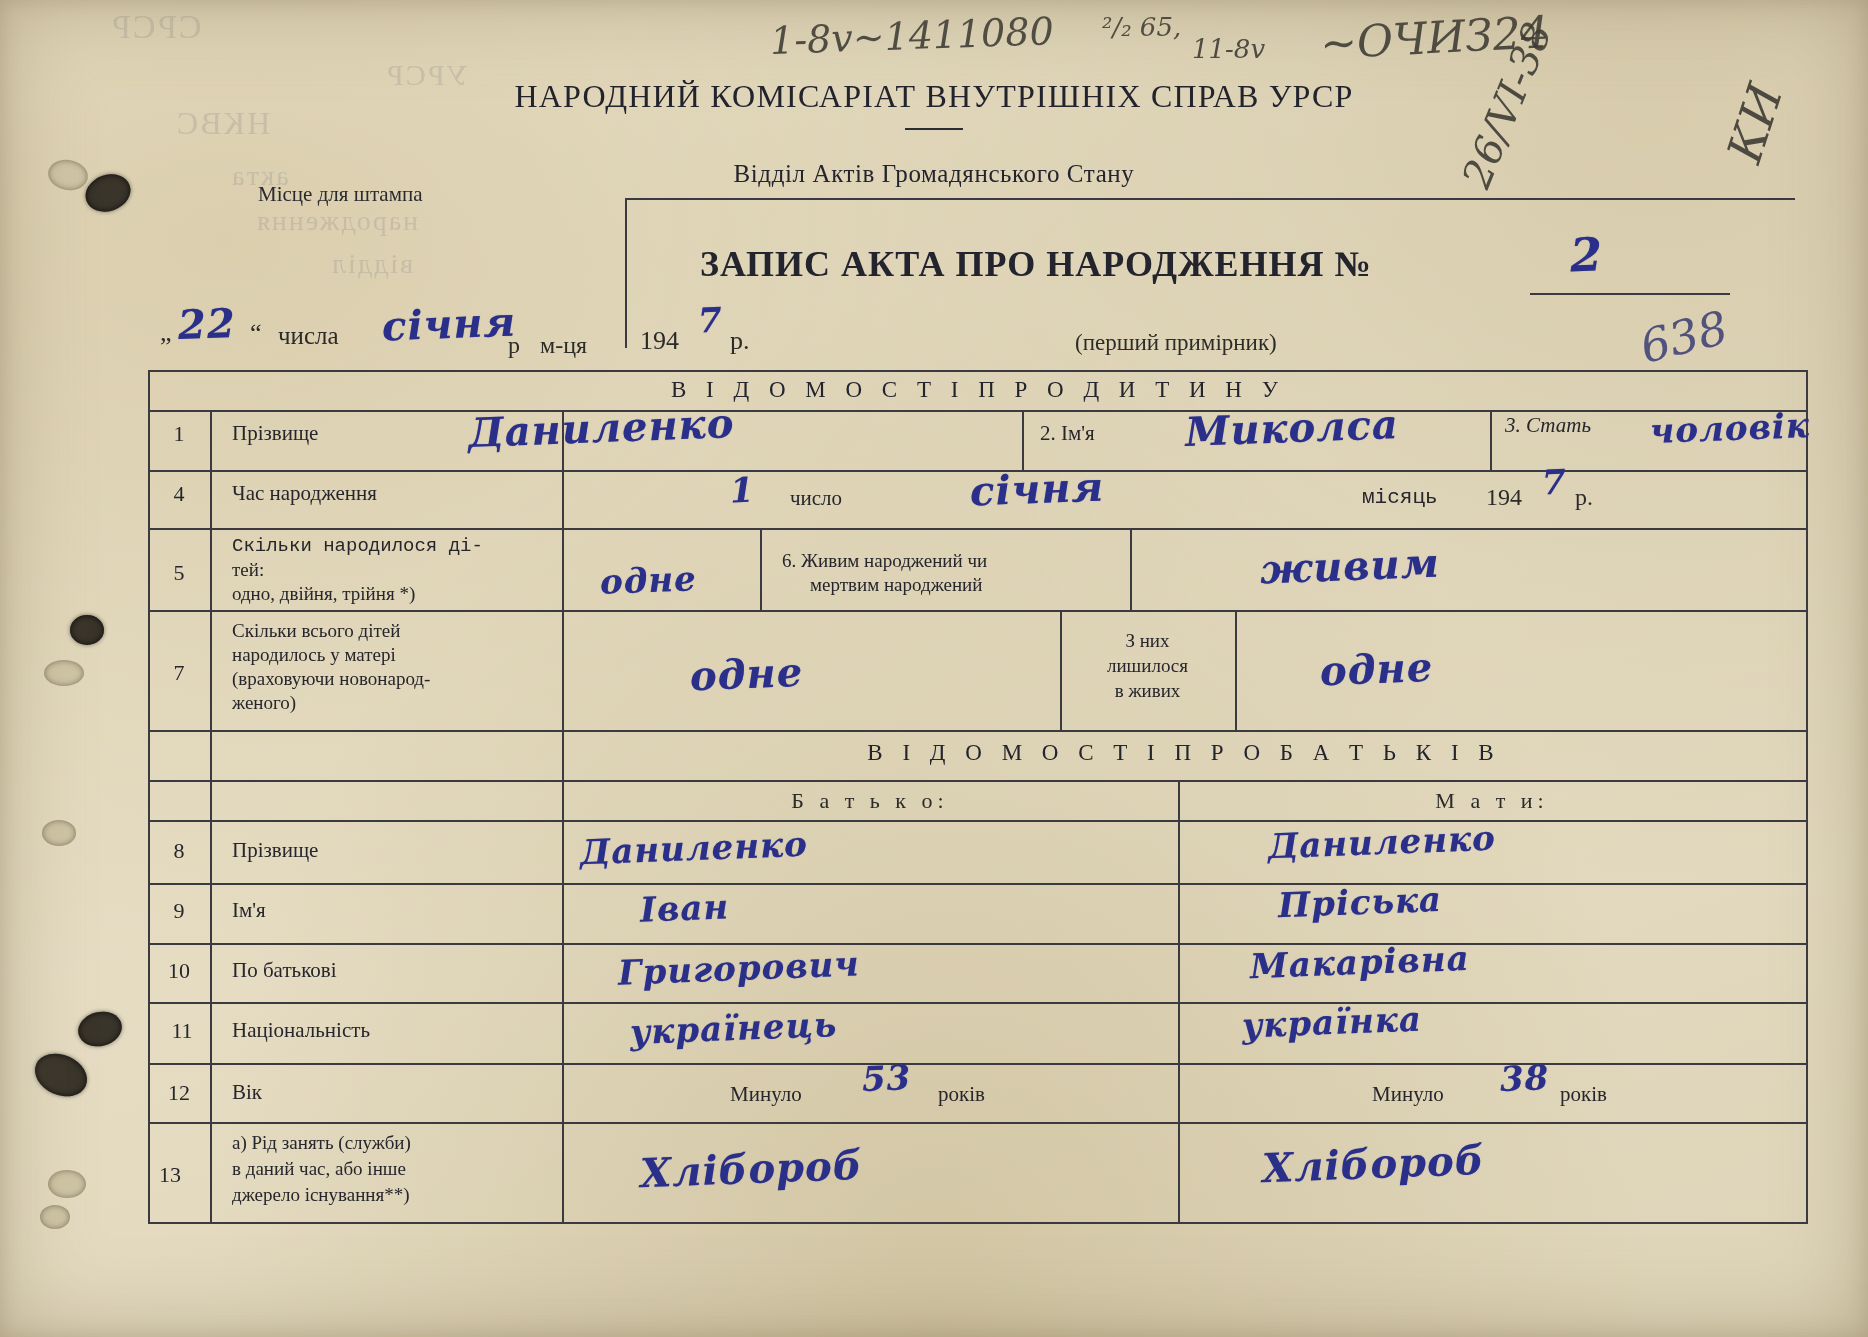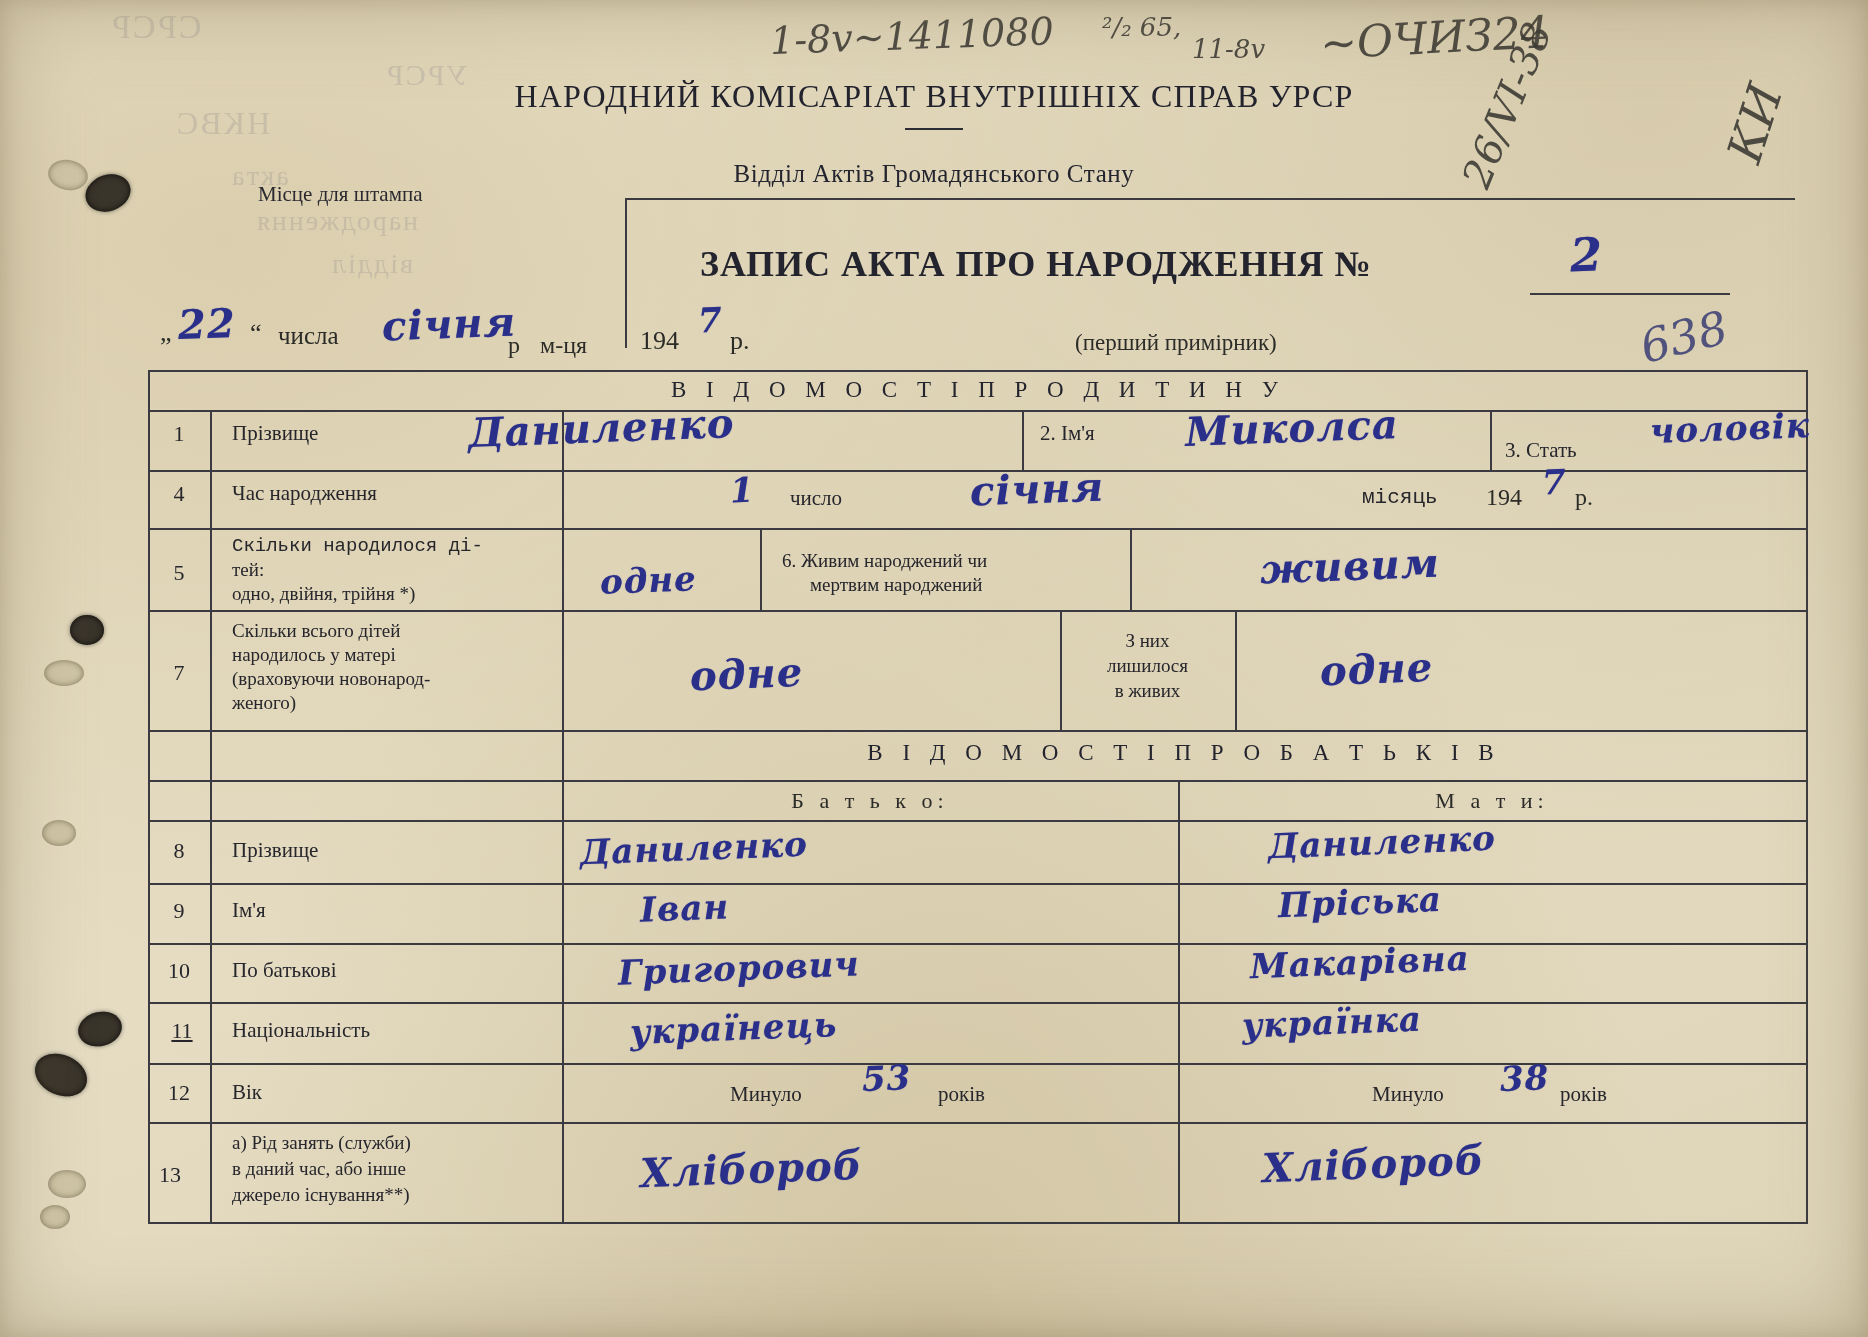--- a/index.html
+++ b/index.html
@@ -236,21 +236,21 @@
   <div class="v-div" style="top:610px; left:1235px; height:120px;"></div>
   <div class="v-div" style="top:780px; left:1178px; height:442px;"></div>
 
   <div class="abs spaced center" style="top:377px; left:148px; width:1660px;">В І Д О М О С Т І   П Р О   Д И Т И Н У</div>
 
   <div class="num" style="top:421px; left:148px; width:62px;">1</div>
   <div class="lbl" style="top:421px; left:232px;">Прізвище</div>
   <div class="abs hw lg" style="top:404px; left:468px;">Даниленко</div>
   <div class="lbl" style="top:421px; left:1040px;">2. Ім'я</div>
   <div class="abs hw lg" style="top:404px; left:1185px;">Миколса</div>
-  <div class="lbl" style="top:438px; left:1505px;">3. Стать</div>
+  <div class="lbl" style="top:413px; left:1505px;font-style:italic;">3. Стать</div>
   <div class="abs hw md" style="top:408px; left:1650px;">чоловік</div>
 
   <div class="num" style="top:481px; left:148px; width:62px;">4</div>
   <div class="lbl" style="top:481px; left:232px;">Час народження</div>
   <div class="abs hw md" style="top:470px; left:730px;">1</div>
   <div class="lbl" style="top:486px; left:790px;">число</div>
   <div class="abs hw lg" style="top:465px; left:970px;">січня</div>
   <div class="lbl" style="top:486px; left:1362px;font-family:Liberation Mono, monospace;">місяць</div>
   <div class="abs" style="top:484px; left:1486px; font-size:24px;">194</div>
   <div class="abs hw md" style="top:462px; left:1542px;">7</div>
@@ -288,21 +288,21 @@
   <div class="num" style="top:898px; left:148px; width:62px;">9</div>
   <div class="lbl" style="top:898px; left:232px;">Ім'я</div>
   <div class="abs hw md" style="top:888px; left:640px;">Іван</div>
   <div class="abs hw md" style="top:882px; left:1278px;">Пріська</div>
 
   <div class="num" style="top:958px; left:148px; width:62px;">10</div>
   <div class="lbl" style="top:958px; left:232px;">По батькові</div>
   <div class="abs hw md" style="top:948px; left:618px;">Григорович</div>
   <div class="abs hw md" style="top:942px; left:1250px;">Макарівна</div>
 
-  <div class="num" style="top:1018px; left:148px; width:68px;text-decoration:underline;">11</div>
+  <div class="num" style="top:1018px; left:148px; width:68px;">11</div>
   <div class="lbl" style="top:1018px; left:232px;">Національність</div>
   <div class="abs hw md" style="top:1008px; left:630px;">українець</div>
   <div class="abs hw md" style="top:1002px; left:1242px;">українка</div>
 
   <div class="num" style="top:1080px; left:148px; width:62px;">12</div>
   <div class="lbl" style="top:1080px; left:232px;">Вік</div>
   <div class="lbl" style="top:1082px; left:730px;">Минуло</div>
   <div class="abs hw md" style="top:1058px; left:862px;">53</div>
   <div class="lbl" style="top:1082px; left:938px;">років</div>
   <div class="lbl" style="top:1082px; left:1372px;">Минуло</div>

